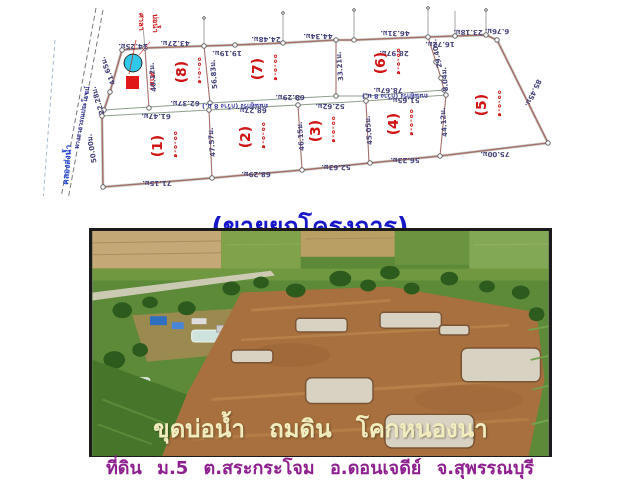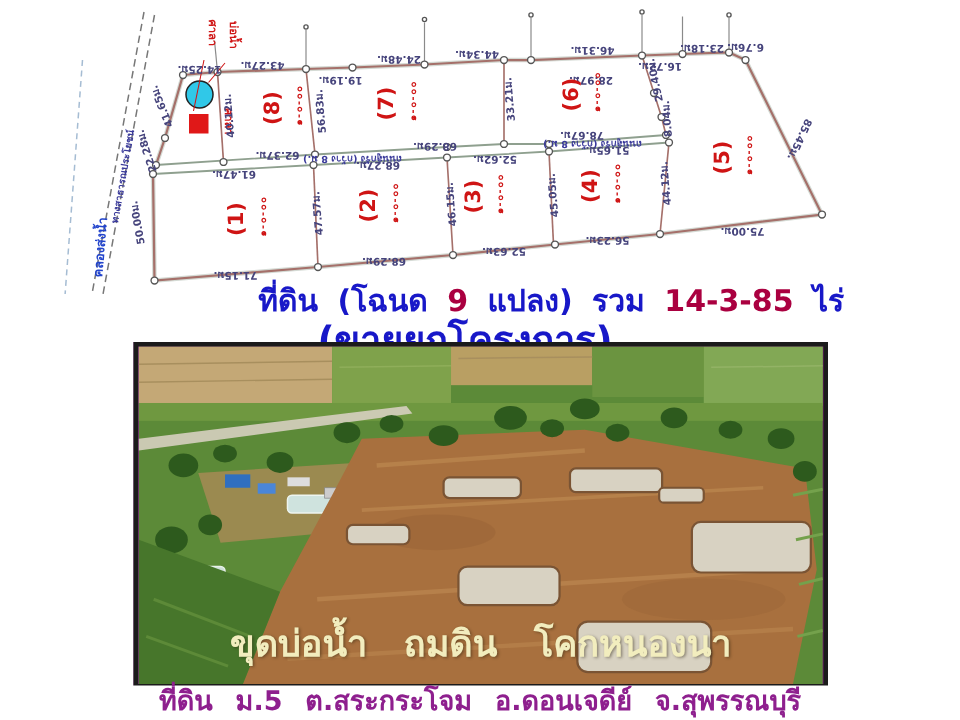--- a/index.html
+++ b/index.html
@@ -23,21 +23,21 @@
   .vert{fill:#fff;stroke:#555;stroke-width:.9;}
   .leader{stroke:#cf1414;stroke-width:.7;fill:none;}
   
   .title1{position:absolute;left:150px;top:184px;width:435px;text-align:center;
           font-size:20px;font-weight:700;color:#1818c8;word-spacing:6px;white-space:nowrap;}
   .title1 .num{color:#aa0040;}
   .title2{position:absolute;left:150px;top:206px;width:320px;text-align:center;
           font-size:25px;font-weight:700;color:#1818c8;}
   
   #photo{position:absolute;left:89px;top:228px;width:457px;height:225px;
-         border:3px solid #1b1b1b;background:#701a75;}
+         border:3px solid #1b1b1b;background:#737373;}
   #overlay-text{position:absolute;left:0;bottom:8px;width:100%;text-align:center;
          font-size:24px;font-weight:700;color:#f2edbe;word-spacing:16px;
          text-shadow:1px 1px 2px rgba(40,30,10,.45);white-space:nowrap;}
   
   #footer{position:absolute;left:0;top:457px;width:640px;height:23px;background:#fff;
           text-align:center;font-size:18px;font-weight:700;color:#8e1f8e;
           word-spacing:9px;line-height:22px;white-space:nowrap;}
 </style>
 </head>
 <body>
@@ -181,21 +181,20 @@
         <text x="501" y="103" class="areamark" transform="rotate(-90 501 103)">๑-๐-๐๐</text>
         <text x="385" y="63" class="plotno" transform="rotate(-90 385 63)">(6)</text>
         <text x="400" y="61" class="areamark" transform="rotate(-90 400 61)">๑-๐-๐๐</text>
         <text x="262" y="69" class="plotno" transform="rotate(-90 262 69)">(7)</text>
         <text x="277" y="67" class="areamark" transform="rotate(-90 277 67)">๑-๐-๐๐</text>
         <text x="186" y="72" class="plotno" transform="rotate(-90 186 72)">(8)</text>
         <text x="201" y="70" class="areamark" transform="rotate(-90 201 70)">๑-๐-๐๐</text>
       </g>
   </svg>
 
-  <div class="title1"><span>ที่ดิน (โฉนด</span> <span class="num">9</span> <span>แปลง) รวม</span> <span class="num">14-3-85</span> <span>ไร่</span></div>
   <div class="title2">(ขายยกโครงการ)</div>
 
   <div id="photo">
     <svg width="457" height="225" viewBox="0 0 460 227">
       <rect x="0" y="0" width="460" height="227" fill="#5c8a38"></rect>
 
       <g>
         <rect x="0" y="0" width="130" height="38" fill="#c4a876"></rect>
         <rect x="130" y="0" width="80" height="40" fill="#7fa24b"></rect>
         <rect x="210" y="0" width="95" height="26" fill="#b99f63"></rect>

